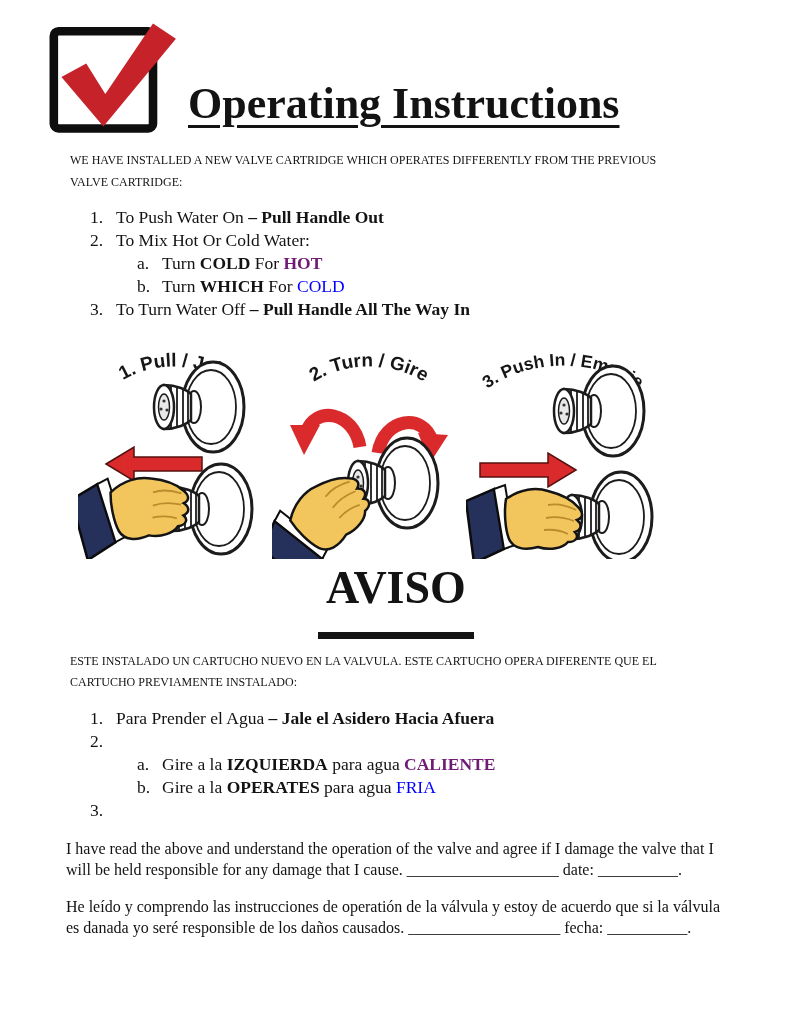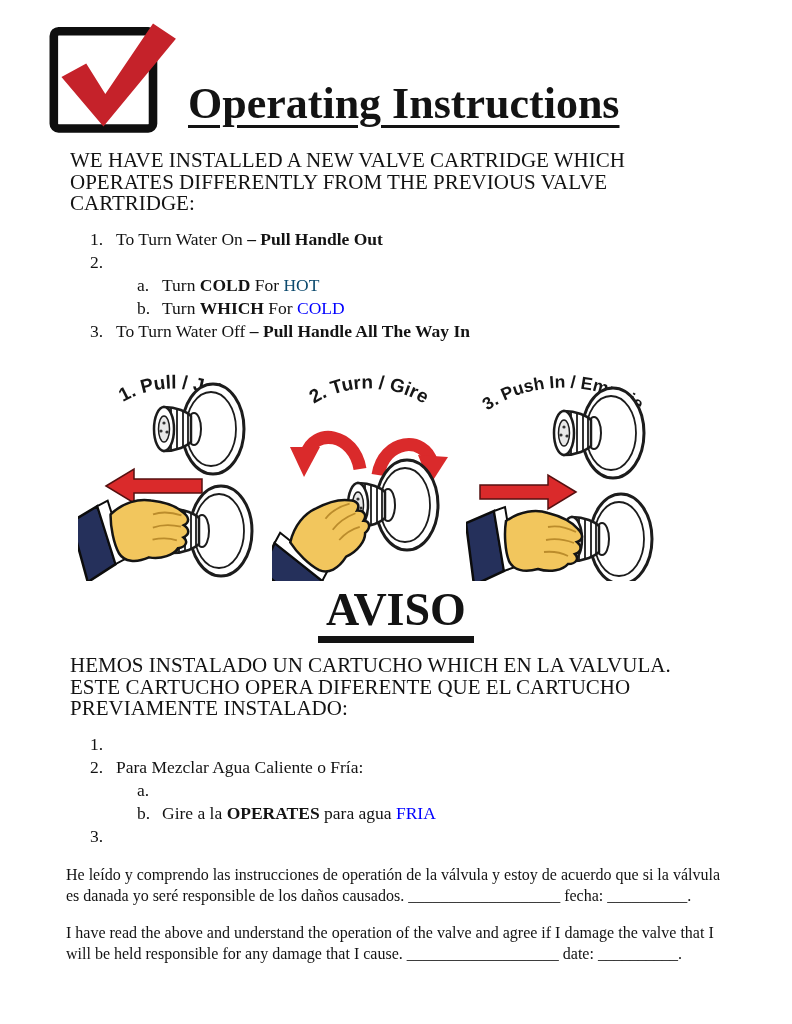--- a/index.html
+++ b/index.html
@@ -17,47 +17,47 @@
   .logo { width:136px; height:124px; flex:none; }
   .title {
     font-size:44px; font-weight:bold; line-height:1;
     margin-left:8px; padding-bottom:12px;
     text-decoration:underline;
     text-decoration-thickness:3px;
     text-underline-offset:7px;
   }
 
   
-  .intro { margin:12px 0 0 70px; width:612px; font-size:21px; line-height:21.5px; }
+  .intro { margin:12px 0 0 70px; width:612px; font-size:12px; line-height:21.5px; }
 
   
   .list { margin:13px 0 0 90px; font-size:17.5px; }
   .row { display:flex; line-height:23px; }
   .row .num { display:inline-block; width:26px; flex:none; }
   .row.sub { margin-left:47px; }
   .row.sub .num { width:25px; }
   b { font-weight:bold; }
-  .hot  { color:#0c4a6e; font-weight:normal; }
+  .hot  { color:#701a75; font-weight:bold; }
   .cold { color:#0000FF; font-weight:normal; }
 
   
   .diagram { display:flex; margin:6px 0 0 78px; }
   .panel { width:194px; height:232px; flex:none; }
   .arc-label {
     font-family:"Liberation Sans", sans-serif;
     font-weight:bold; font-size:19px; fill:#161616;
     text-anchor:middle;
   }
   .arc-label.small { font-size:17.5px; }
 
   
   .aviso-wrap { text-align:center; margin-top:4px; }
   .aviso {
     display:inline-block; font-size:46px; font-weight:bold; line-height:1.1;
-    border-bottom:7px solid #131313; padding:0 8px 1px;
+    border-bottom:7px solid #131313; padding:0 8px 18px;
   }
 
   
   .agree { margin:16px 0 0 66px; width:668px; font-size:16px; line-height:21px; }
   .blank { letter-spacing:0; white-space:nowrap; }
 </style>
 </head>
 <body>
 
 <div class="page">
@@ -97,24 +97,25 @@
       <polygon points="18,66 44,52 64,84 114,10 138,26 62,118" fill="#c5222a"></polygon>
     </svg>
     <h1 class="title">Operating Instructions</h1>
   </div>
 
   <p class="intro">WE HAVE INSTALLED A NEW VALVE CARTRIDGE WHICH OPERATES DIFFERENTLY FROM THE PREVIOUS VALVE CARTRIDGE:</p>
 
   <div class="list">
     <div class="row">
       <span class="num">1.</span>
-      <span><span>To Turn Water On </span><b>– Pull Handle Out</b></span>
+      <span><span>To Push Water On </span><b>– Pull Handle Out</b></span>
     </div>
     <div class="row">
       <span class="num">2.</span>
+      <span>To Mix Hot Or Cold Water:</span>
     </div>
     <div class="row sub">
       <span class="num">a.</span>
       <span><span>Turn </span><b>COLD</b><span> For </span><span class="hot">HOT</span></span>
     </div>
     <div class="row sub">
       <span class="num">b.</span>
       <span><span>Turn </span><b>WHICH</b><span> For </span><span class="cold">COLD</span></span>
     </div>
     <div class="row">
@@ -161,49 +162,50 @@
       <use href="#valve" width="100" height="100" transform="translate(92,140)"></use>
       <use href="#hand" width="128" height="80" transform="translate(-2,158)"></use>
     </svg>
 
   </div>
 
   <div class="aviso-wrap">
     <h2 class="aviso">AVISO</h2>
   </div>
 
-  <p class="intro">HEMOS INSTALADO UN CARTUCHO WHICH EN LA VALVULA.  ESTE CARTUCHO OPERA DIFERENTE QUE EL CARTUCHO PREVIAMENTE INSTALADO:</p>
+  <p class="intro">ESTE INSTALADO UN CARTUCHO NUEVO EN LA VALVULA.  ESTE CARTUCHO OPERA DIFERENTE QUE EL CARTUCHO PREVIAMENTE INSTALADO:</p>
 
   <div class="list">
     <div class="row">
       <span class="num">1.</span>
+      <span><span>Para Prender el Agua </span><b>– Jale el Asidero Hacia Afuera</b></span>
     </div>
     <div class="row">
       <span class="num">2.</span>
-      <span>Para Mezclar Agua Caliente o Fría:</span>
     </div>
     <div class="row sub">
       <span class="num">a.</span>
+      <span><span>Gire a la </span><b>IZQUIERDA</b><span> para agua </span><span class="hot">CALIENTE</span></span>
     </div>
     <div class="row sub">
       <span class="num">b.</span>
       <span><span>Gire a la </span><b>OPERATES</b><span> para agua </span><span class="cold">FRIA</span></span>
     </div>
     <div class="row">
       <span class="num">3.</span>
     </div>
   </div>
+
+  <p class="agree">
+    <span>I have read the above and understand the operation of the valve and agree if I damage the valve that I will be held responsible for any damage that I cause.</span>
+    <span class="blank">___________________</span>
+    <span>date:</span>
+    <span class="blank">__________.</span>
+  </p>
 
   <p class="agree">
     <span>He leído y comprendo las instrucciones de operatión de la válvula y estoy de acuerdo que si la válvula es danada yo seré responsible de los daños causados.</span>
     <span class="blank">___________________</span>
     <span>fecha:</span>
     <span class="blank">__________.</span>
   </p>
 
-  <p class="agree">
-    <span>I have read the above and understand the operation of the valve and agree if I damage the valve that I will be held responsible for any damage that I cause.</span>
-    <span class="blank">___________________</span>
-    <span>date:</span>
-    <span class="blank">__________.</span>
-  </p>
-
 </div>
 
 </body></html>

